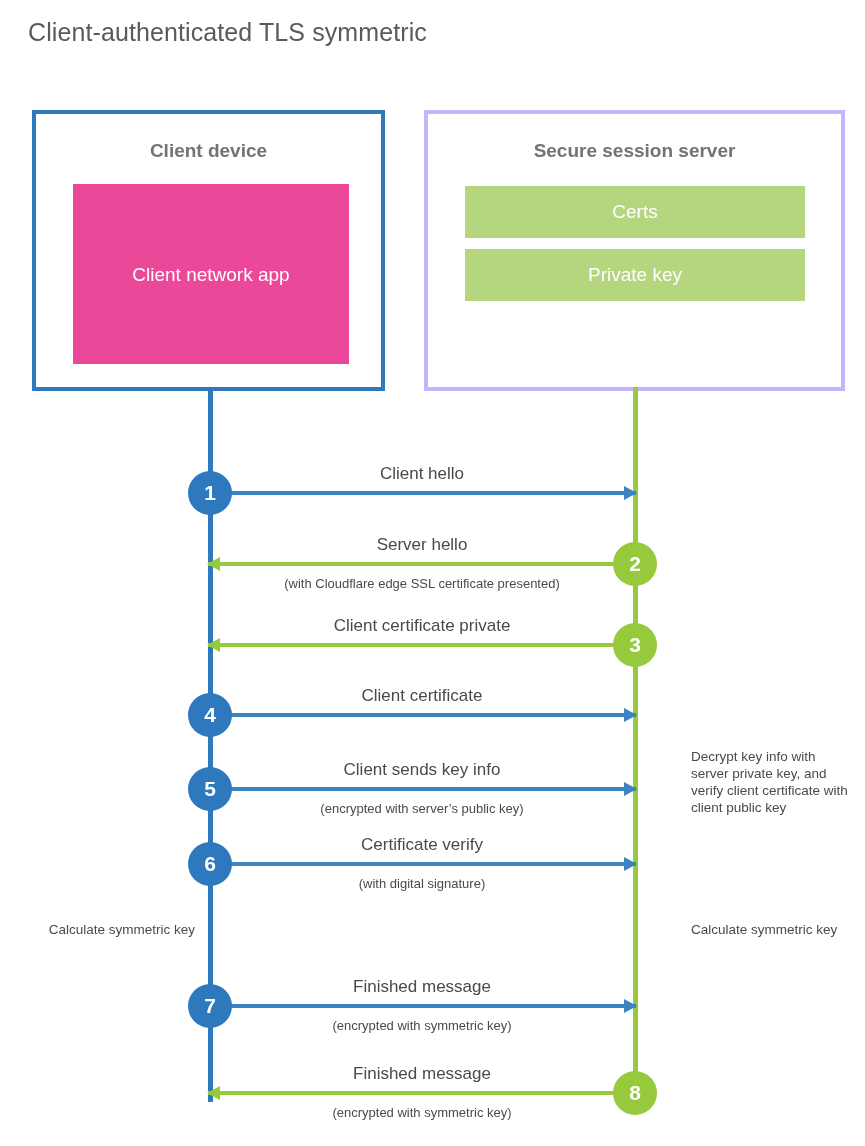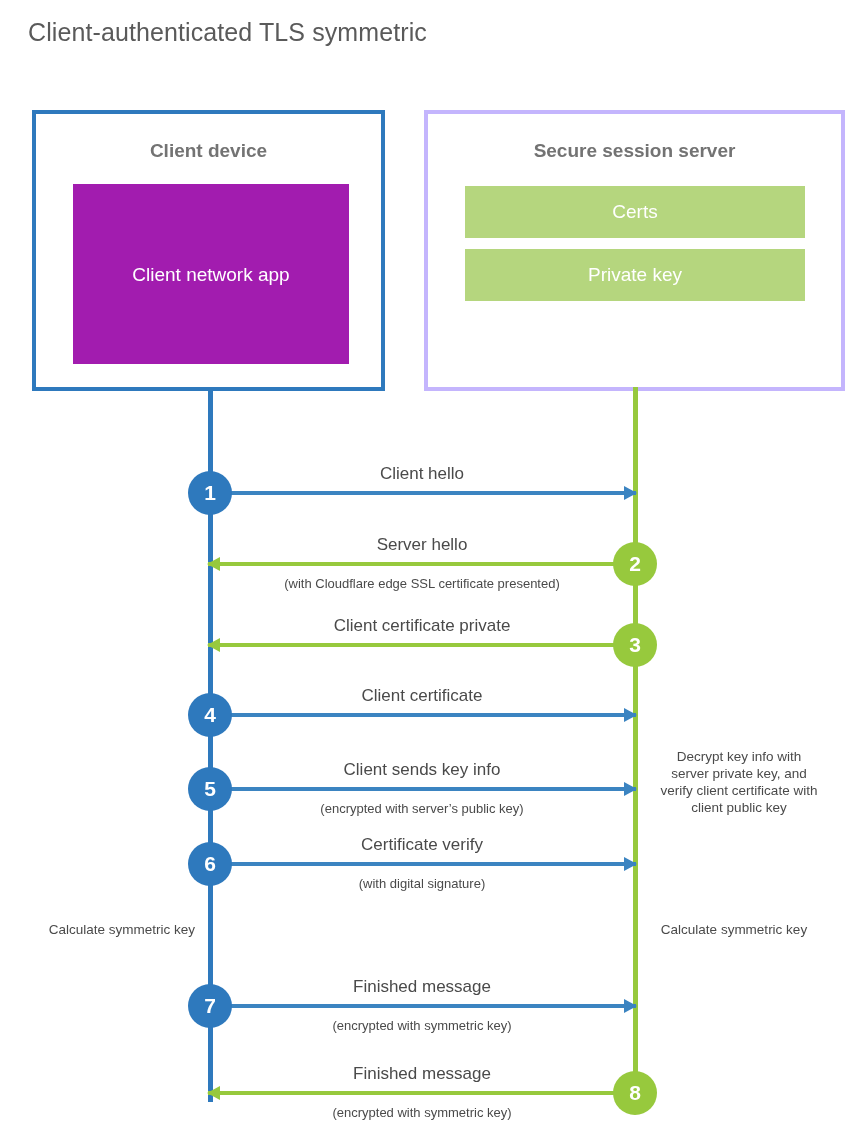--- a/index.html
+++ b/index.html
@@ -61,21 +61,21 @@
     font-weight: bold;
     color: #737373;
   }
 
   .app-block {
     position: absolute;
     left: 37px;
     top: 70px;
     width: 276px;
     height: 180px;
-    background: #a21caf;
+    background: #ec4899;
     color: #ffffff;
     font-size: 19px;
     line-height: 27px;
     display: flex;
     align-items: center;
     justify-content: center;
     text-align: center;
   }
 
   .server-modules {
@@ -178,21 +178,21 @@
   .step-circle.green { background: #97c93d; left: 613px; }
 
   
   .side-note {
     position: absolute;
     font-size: 13.5px;
     line-height: 17px;
     color: #4a4a4a;
   }
   .side-note.left { text-align: right; }
-  .side-note.right { text-align: center; }
+  .side-note.right { text-align: left; margin-left: 32px; }
 </style>
 </head>
 <body>
 
 <div id="page">
 
   <div class="title">Client-authenticated TLS symmetric</div>
 
   <div class="party-box client">
     <div class="party-title">Client device</div>

